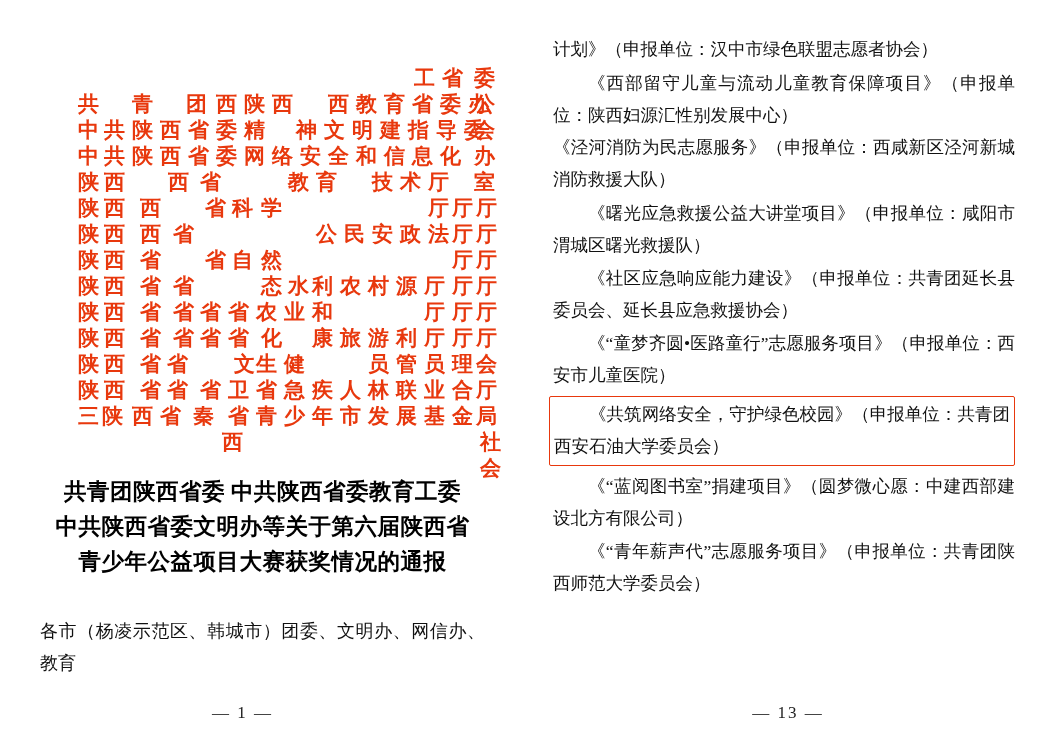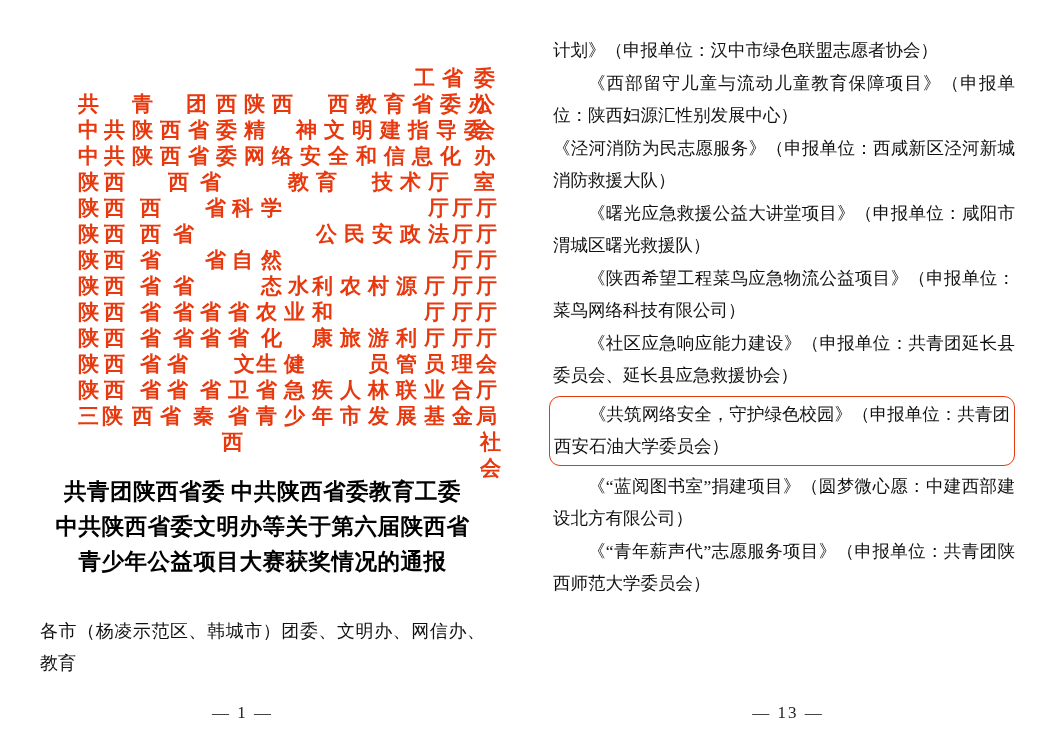--- a/index.html
+++ b/index.html
@@ -101,25 +101,25 @@
     font-size: 17.5px;
     line-height: 32.5px;
     color: #111;
     text-align: justify;
   }
   .r-item {
     margin: 0;
     text-indent: 0;
   }
   .r-item.indent { text-indent: 2em; }
-  .r-item.noindent { text-indent: 0; }
+  .r-item.noindent { text-indent: 0; font-family: Liberation Mono, monospace; }
   .highlight-box {
     position: relative;
     border: 1.6px solid #e8380d;
-    border-radius: 11px;
+    border-radius: 2px;
     padding: 1px 4px 2px 4px;
     margin: 4px 0 4px -4px;
     box-sizing: border-box;
   }
 </style>
 </head>
 <body>
 
 <div class="page-wrap">
 
@@ -323,22 +323,22 @@
     <div class="page-num page-num-left">— 1 —</div>
   </div>
 
   <div class="page page-right">
     <div class="right-body">
 
       <p class="r-item noindent">计划》（申报单位：汉中市绿色联盟志愿者协会）</p>
       <p class="r-item indent">《西部留守儿童与流动儿童教育保障项目》（申报单位：陕西妇源汇性别发展中心）</p>
       <p class="r-item noindent">《泾河消防为民志愿服务》（申报单位：西咸新区泾河新城消防救援大队）</p>
       <p class="r-item indent">《曙光应急救援公益大讲堂项目》（申报单位：咸阳市渭城区曙光救援队）</p>
-      <p class="r-item indent">《陕西希望工程菜鸟应急物流公益项目》（申报单位：菜鸟网络科技有限公司）</p>
       <p class="r-item indent">《社区应急响应能力建设》（申报单位：共青团延长县委员会、延长县应急救援协会）</p>
+      <p class="r-item indent">《“童梦齐圆•医路童行”志愿服务项目》（申报单位：西安市儿童医院）</p>
 
       <div class="highlight-box">
         <p class="r-item indent">《共筑网络安全，守护绿色校园》（申报单位：共青团西安石油大学委员会）</p>
       </div>
 
       <p class="r-item indent">《“蓝阅图书室”捐建项目》（圆梦微心愿：中建西部建设北方有限公司）</p>
       <p class="r-item indent">《“青年薪声代”志愿服务项目》（申报单位：共青团陕西师范大学委员会）</p>
     </div>
 
     <div class="page-num">— 13 —</div>

